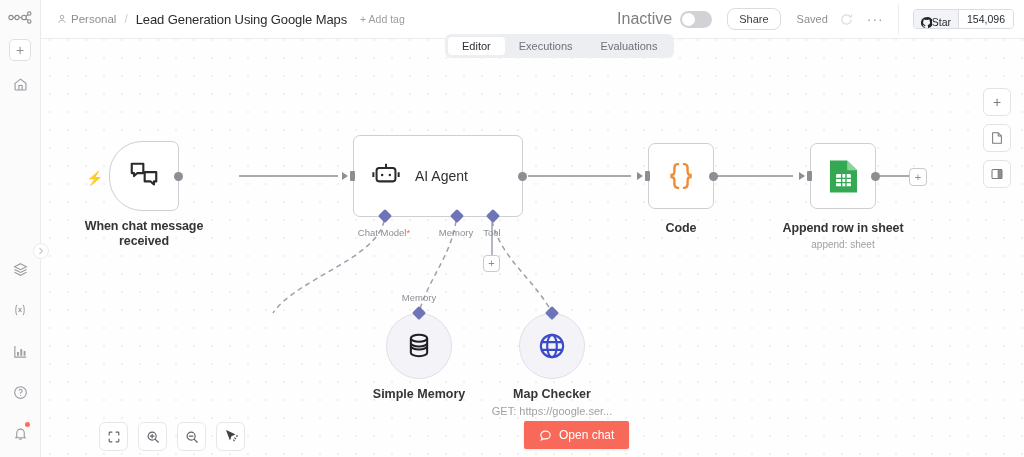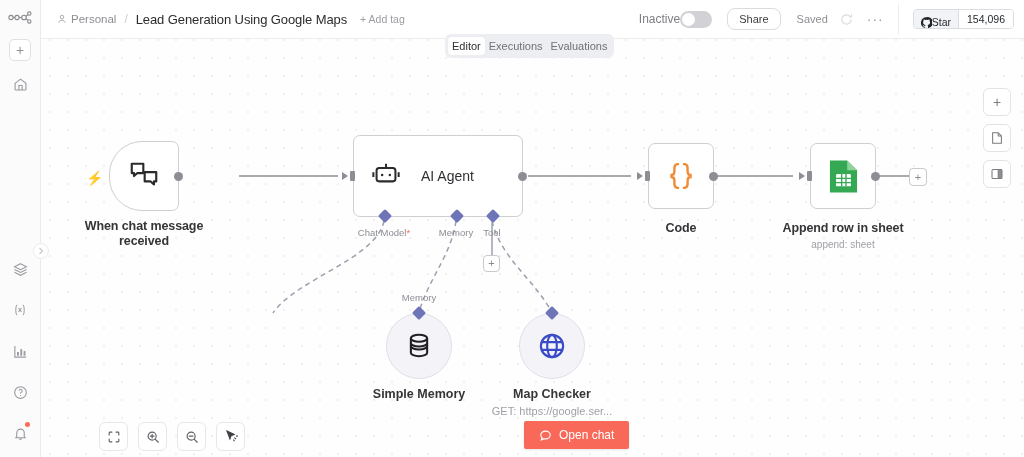--- a/index.html
+++ b/index.html
@@ -48,21 +48,21 @@
     position:absolute; left:41px; top:0; right:0; height:39px;
     background:#fff; border-bottom:1px solid #ededed;
     display:flex; align-items:center; padding: 0 0 0 16px;
     z-index: 25;
   }
   .bc-person { display:flex; align-items:center; gap:4px; color:#8e8e93; font-size:11.5px; }
   .bc-sep { color:#d0d0d4; font-size:12px; margin:0 8px; }
   .wf-title { color:#2b2b2c; font-size:13px; font-weight:400; letter-spacing:-0.1px; }
   .add-tag { color:#9c9ca1; font-size:10.5px; margin-left:13px; }
   .hdr-right { margin-left:auto; display:flex; align-items:center; height:100%; }
-  .inactive-lbl { color:#7d7d82; font-size:12px; }
+  .inactive-lbl { color:#7d7d82; font-size:16px; margin-right:8px; }
   .toggle {
     width:32px; height:17px; border-radius:9px; background:#d2d2d6;
     position:relative; margin-right:15px;
   }
   .toggle .knob {
     position:absolute; left:2px; top:2px; width:13px; height:13px;
     border-radius:50%; background:#fff;
   }
   .share-btn {
     border:1px solid #dcdce0; border-radius:8px; background:#fff;
@@ -82,21 +82,21 @@
   .gh-right { display:flex; align-items:center; padding:0 8px; background:#fff; font-size:10.5px; color:#1f2328;}
   .hdr-divider { width:1px; height:31px; background:#ededed; margin-right:14px; }
 
   
   .tabs {
     position:absolute; left:445px; top:34px;
     display:flex; background:#eceef1; border-radius:6px; padding:3px;
     z-index:26;
   }
   .tab {
-    font-size:11px; color:#6f7278; padding:3px 4px; border-radius:4px;
+    font-size:11px; color:#6f7278; padding:3px 14px; border-radius:4px;
   }
   .tab.active { background:#fff; color:#2e2f33; }
 
   
   .canvas {
     position:absolute; left:41px; top:31px; right:0; bottom:0;
     background-color:#fefefe;
     background-image: radial-gradient(circle, #f0f0f0 1px, transparent 1px);
     background-size: 18px 18px;
     overflow:hidden;
@@ -142,21 +142,21 @@
   }
 
   
   #node-trigger .node-box {
     width:70px; height:70px;
     border-radius: 33px 7px 7px 33px;
   }
   .bolt { position:absolute; left:-24px; top:28px; color:#ff6d5a; font-size:14px; }
 
   
-  #node-agent .node-box { width:170px; height:82px; justify-content:flex-start; padding-left:17px; gap:20px;}
+  #node-agent .node-box { width:170px; height:82px; justify-content:flex-start; padding-left:17px; gap:14px;}
   .agent-title { font-size:14px; color:#2f3033; }
 
   
   .sq .node-box { width:66px; height:66px; }
 
   
   .port-out {
     position:absolute; width:9px; height:9px; border-radius:50%; background:#8d8d93;
     right:-4.5px; top:50%; margin-top:-4.5px;
   }

